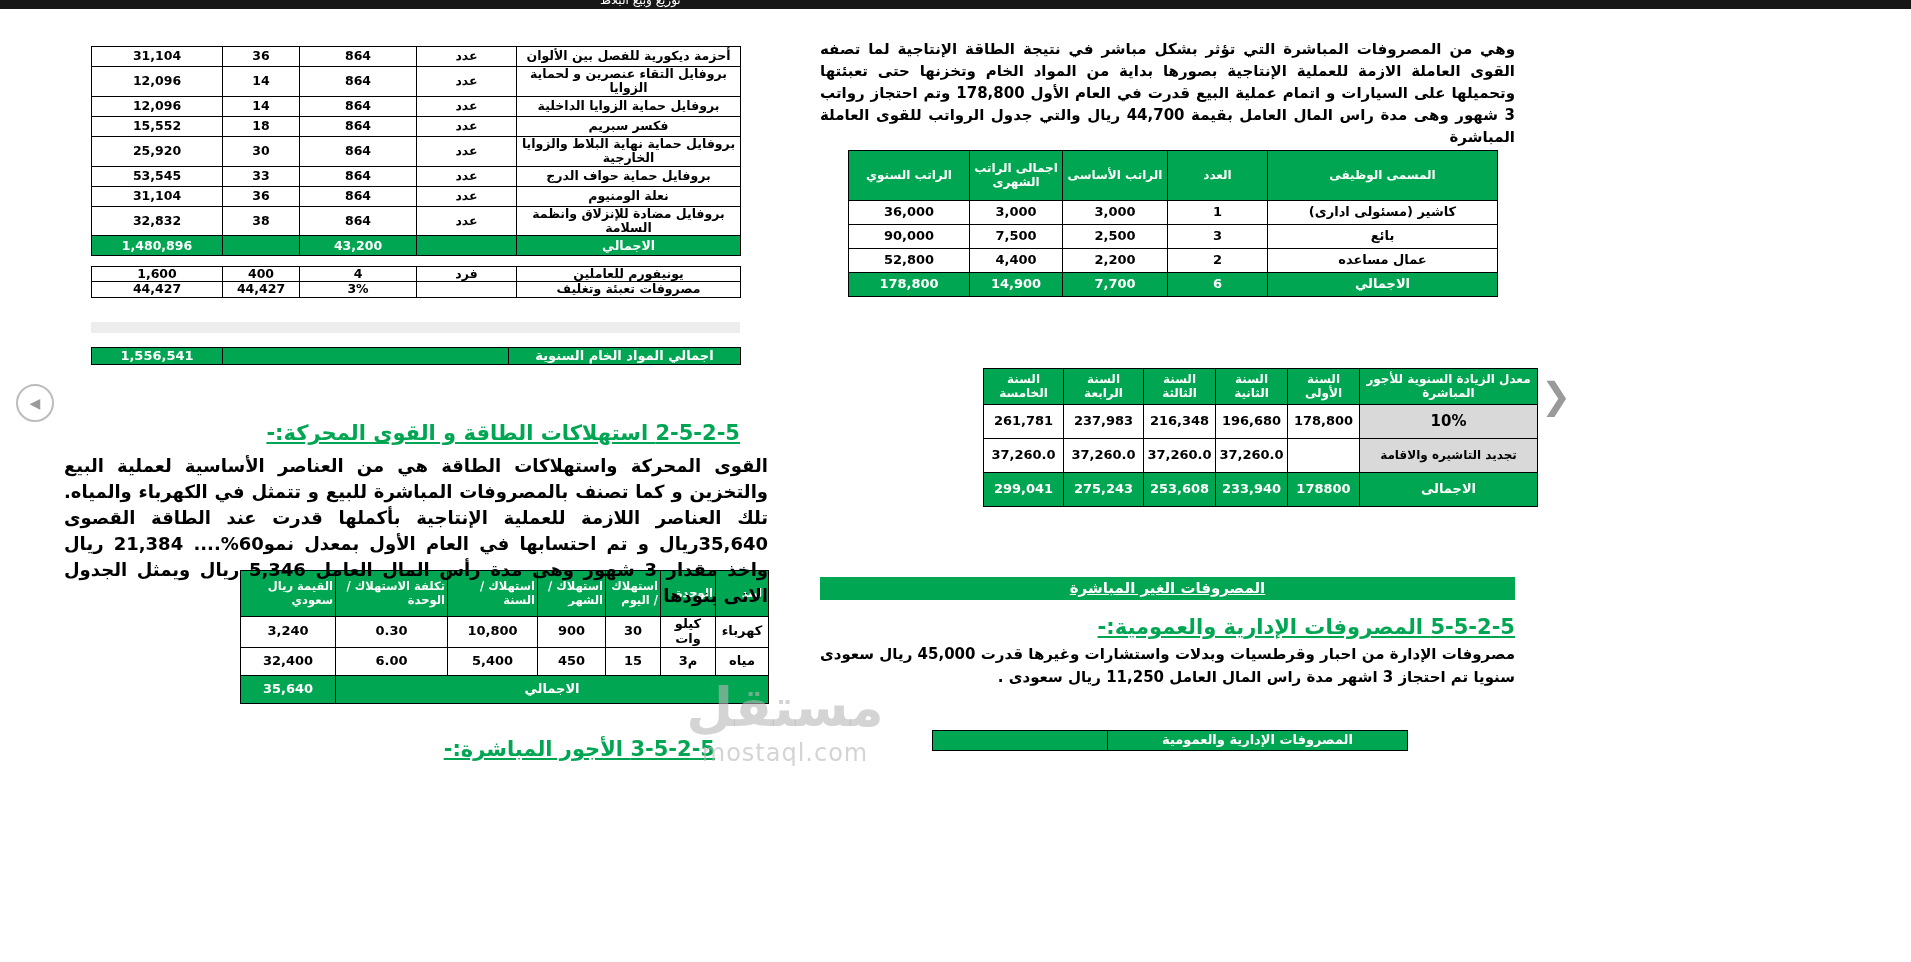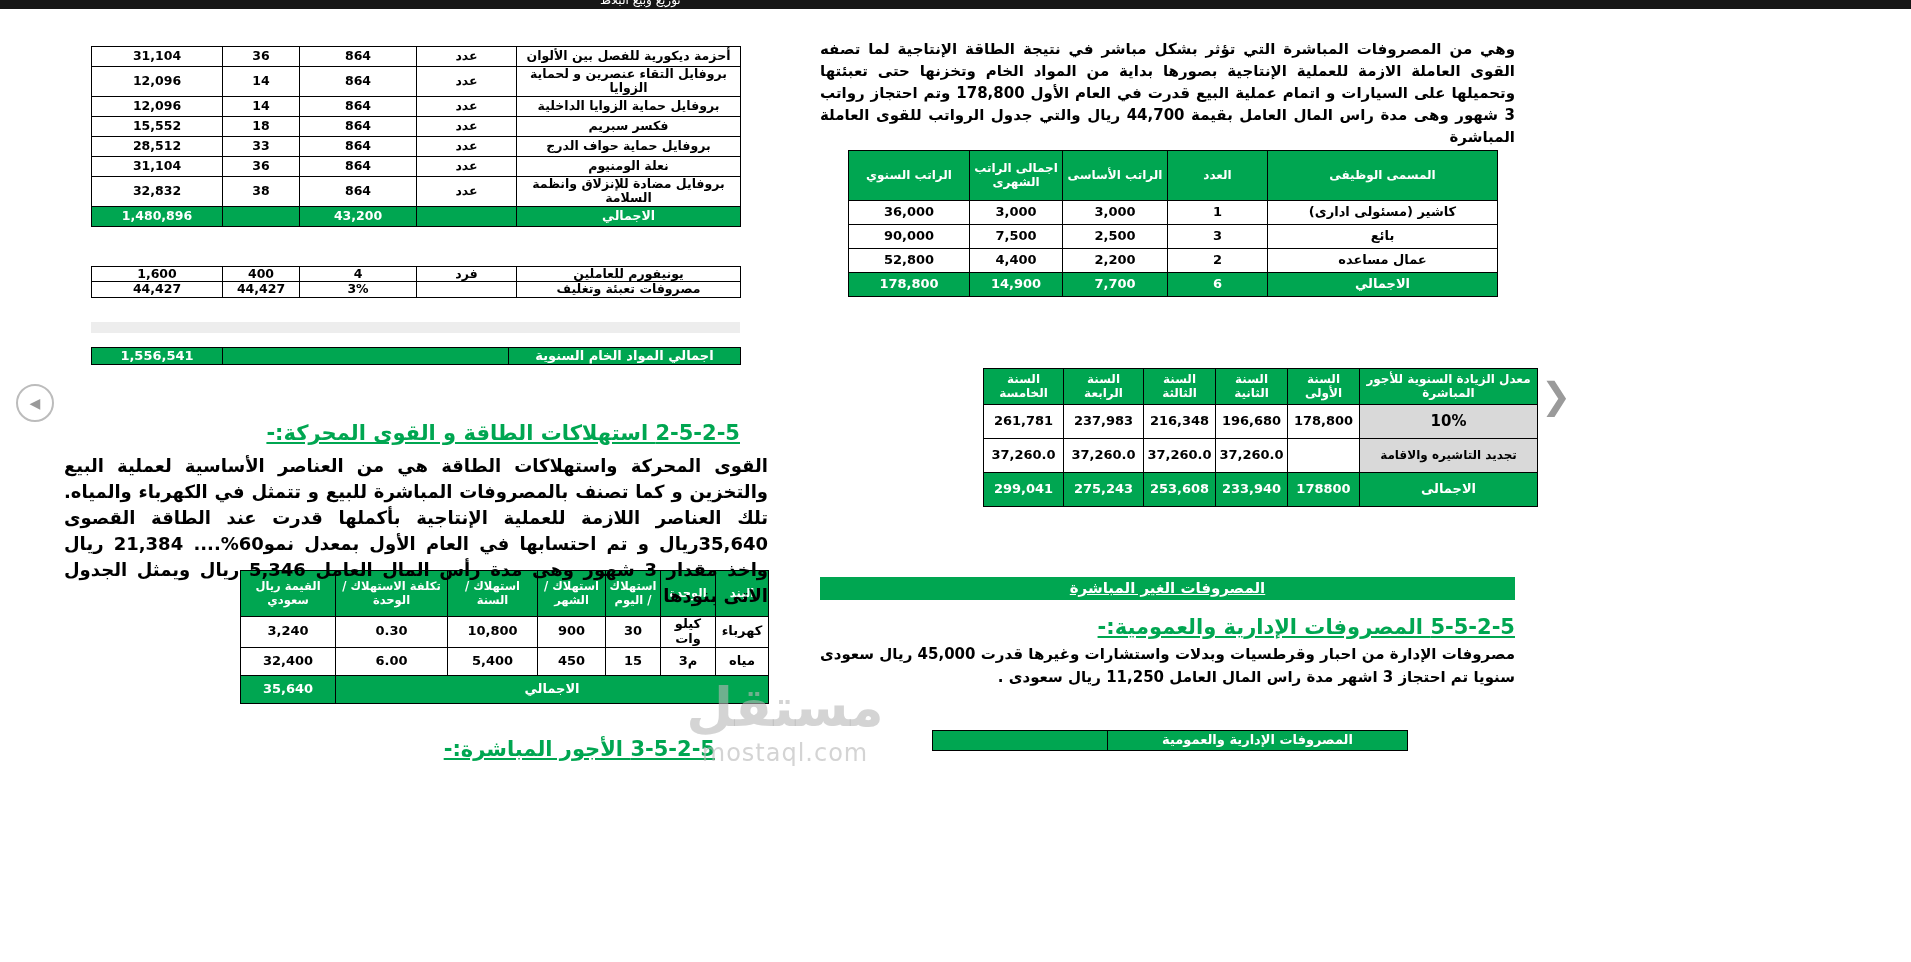--- a/index.html
+++ b/index.html
@@ -42,21 +42,21 @@
 
   
   .t-materials { left:91px; top:46px; width:649px; }
   .t-materials td { height:20px; }
   .t-extras { left:91px; top:266px; width:649px; }
   .t-extras td { height:15px; }
   .strip { position:absolute; left:91px; top:322px; width:649px; height:11px; background:#ededed; }
   .t-annual { left:91px; top:347px; width:649px; }
   .t-annual td { height:17px; font-size:13px; }
   .t-energy { left:240px; top:570px; width:528px; }
-  .t-energy th { height:46px; font-size:11.5px; }
+  .t-energy th { height:46px; font-size:11.5px;text-align:right; }
   .t-energy td { height:28px; font-size:13px;text-align:center; }
   
   .t-salaries { left:848px; top:150px; width:649px; }
   .t-salaries th { height:50px;margin-left:28px; }
   .t-salaries td { height:24px; font-size:13px; }
   .t-increase { left:983px; top:368px; width:554px; }
   .t-increase th { height:36px; }
   .t-increase td { height:34px; font-size:13px; }
   .t-adminbar { left:932px; top:730px; width:475px; }
   .t-adminbar td { height:20px; font-size:13px; }
@@ -257,21 +257,28 @@
           <td>بروفايل حماية الزوايا الداخلية</td>
         </tr>
         <tr>
           <td>15,552</td>
           <td>18</td>
           <td>864</td>
           <td>عدد</td>
           <td>فكسر سبريم</td>
         </tr>
         <tr>
-          <td>28,512</td>
+          <td>25,920</td>
+          <td>30</td>
+          <td>864</td>
+          <td>عدد</td>
+          <td>بروفايل حماية نهاية البلاط والزوايا الخارجية</td>
+        </tr>
+        <tr>
+          <td>53,545</td>
           <td>33</td>
           <td>864</td>
           <td>عدد</td>
           <td>بروفايل حماية حواف الدرج</td>
         </tr>
         <tr>
           <td>31,104</td>
           <td>36</td>
           <td>864</td>
           <td>عدد</td>

